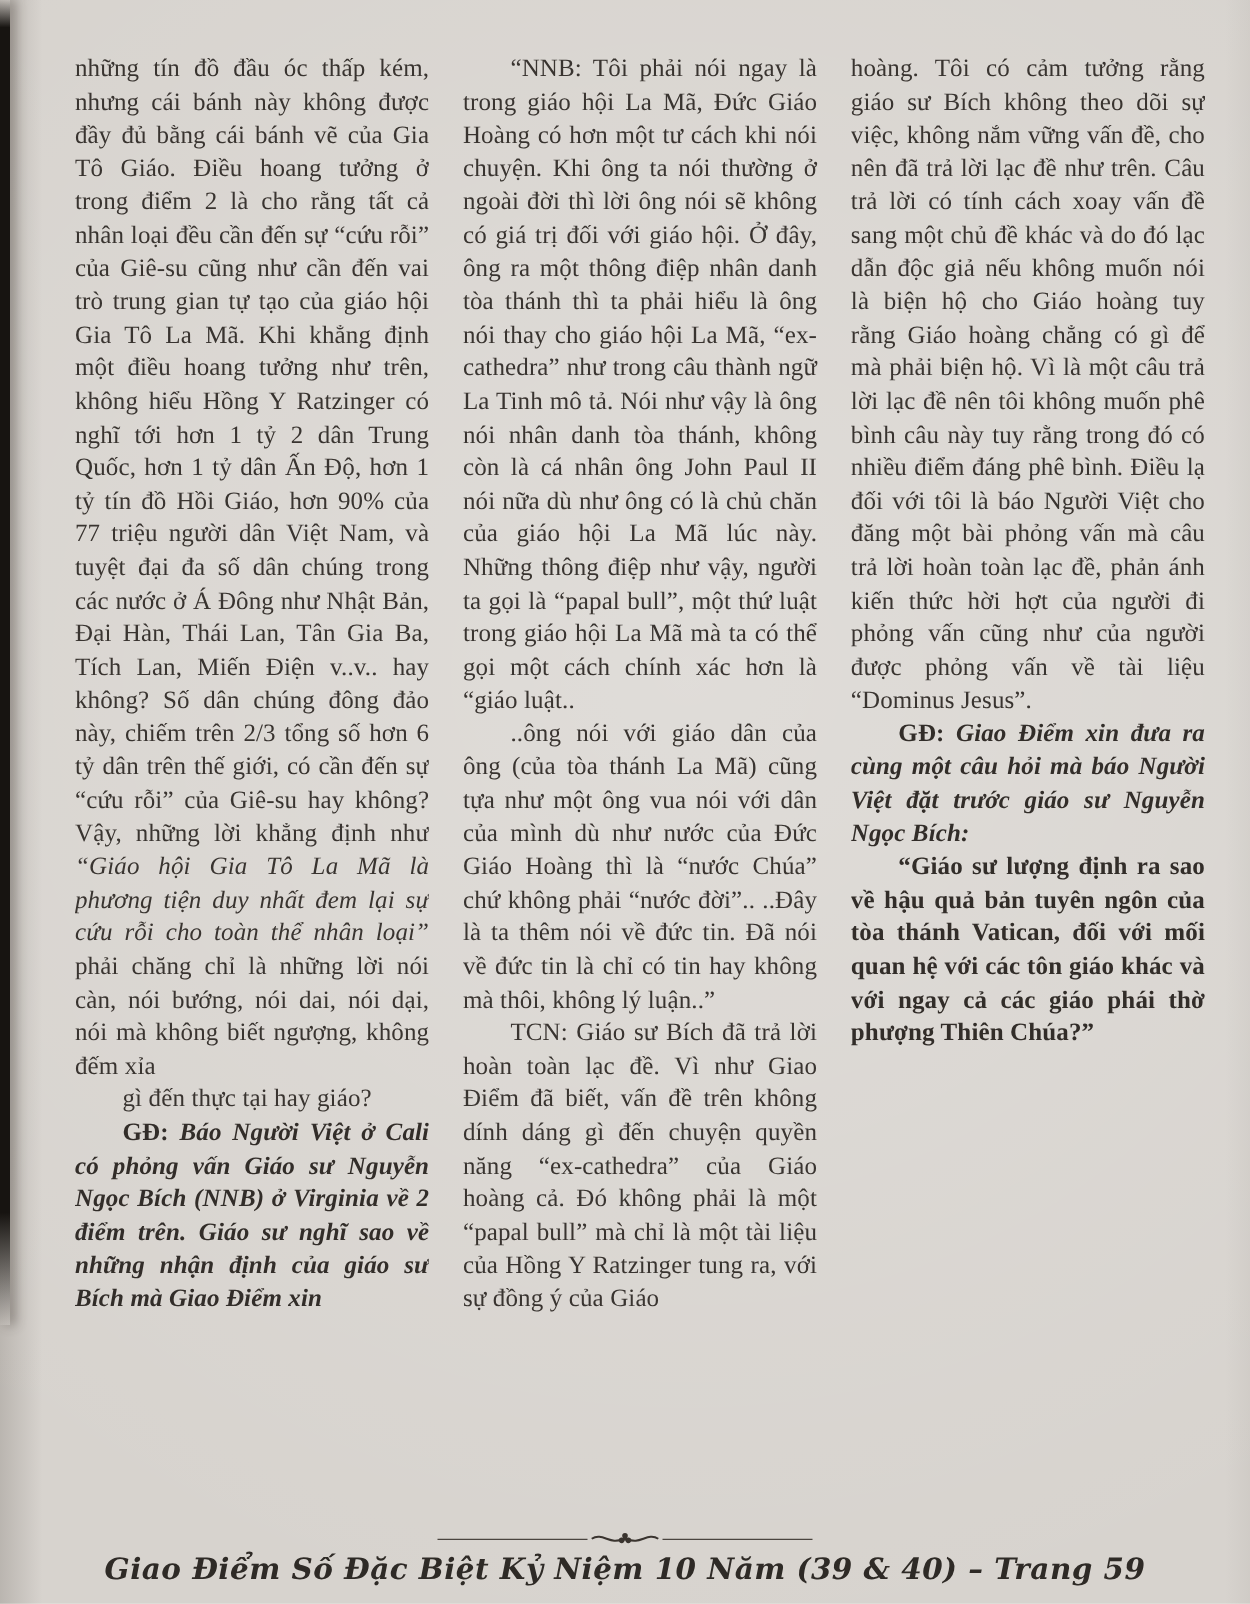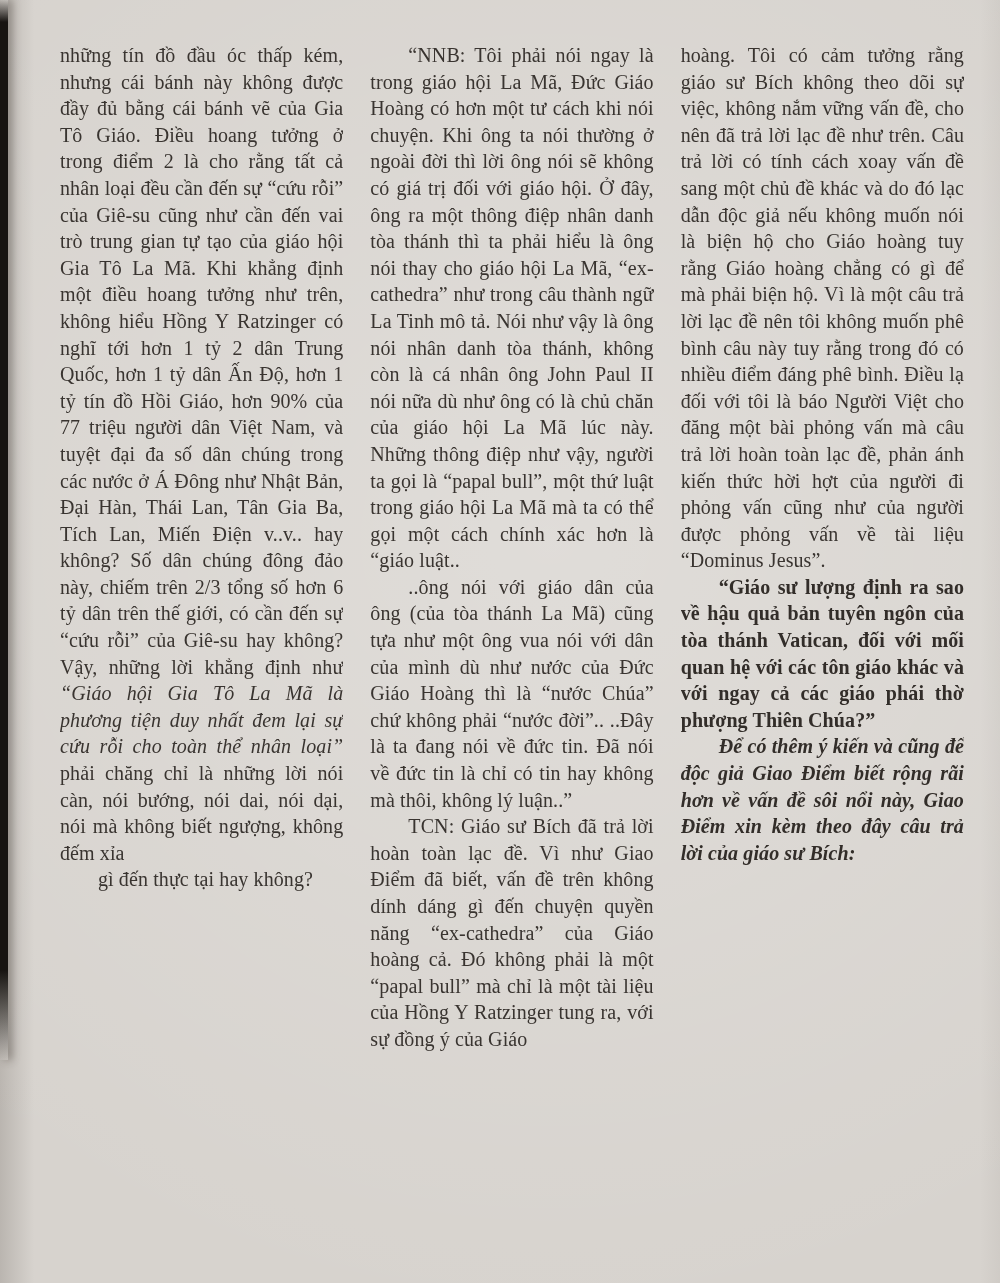--- a/index.html
+++ b/index.html
@@ -76,27 +76,45 @@
 </style>
 </head>
 <body>
 
 <div class="page">
   <div class="scan-strip"></div>
 
   <main class="columns" id="columns">
       <div class="column">
         <p class="para"><span class="run-n">những tín đồ đầu óc thấp kém, nhưng cái bánh này không được đầy đủ bằng cái bánh vẽ của Gia Tô Giáo. Điều hoang tưởng ở trong điểm 2 là cho rằng tất cả nhân loại đều cần đến sự “cứu rỗi” của Giê-su cũng như cần đến vai trò trung gian tự tạo của giáo hội Gia Tô La Mã. Khi khẳng định một điều hoang tưởng như trên, không hiểu Hồng Y Ratzinger có nghĩ tới hơn 1 tỷ 2 dân Trung Quốc, hơn 1 tỷ dân Ấn Độ, hơn 1 tỷ tín đồ Hồi Giáo, hơn 90% của 77 triệu người dân Việt Nam, và tuyệt đại đa số dân chúng trong các nước ở Á Đông như Nhật Bản, Đại Hàn, Thái Lan, Tân Gia Ba, Tích Lan, Miến Điện v..v.. hay không? Số dân chúng đông đảo này, chiếm trên 2/3 tổng số hơn 6 tỷ dân trên thế giới, có cần đến sự “cứu rỗi” của Giê-su hay không? Vậy, những lời khẳng định như </span><span class="run-i">“Giáo hội Gia Tô La Mã là phương tiện duy nhất đem lại sự cứu rỗi cho toàn thể nhân loại”</span><span class="run-n"> phải chăng chỉ là những lời nói càn, nói bướng, nói dai, nói dại, nói mà không biết ngượng, không đếm xỉa</span></p>
-        <p class="para indent"><span class="run-n">gì đến thực tại hay không?</span></p>
+        <p class="para indent"><span class="run-n">gì đến thực tại hay giáo?</span></p>
+        <p class="para indent"><span class="run-b">GĐ: </span><span class="run-bi">Báo Người Việt ở Cali có phỏng vấn Giáo sư Nguyễn Ngọc Bích (NNB) ở Virginia về 2 điểm trên. Giáo sư nghĩ sao về những nhận định của giáo sư Bích mà Giao Điểm xin</span></p>
       </div>
       <div class="column">
         <p class="para indent"><span class="run-n">“NNB: Tôi phải nói ngay là trong giáo hội La Mã, Đức Giáo Hoàng có hơn một tư cách khi nói chuyện. Khi ông ta nói thường ở ngoài đời thì lời ông nói sẽ không có giá trị đối với giáo hội. Ở đây, ông ra một thông điệp nhân danh tòa thánh thì ta phải hiểu là ông nói thay cho giáo hội La Mã, “ex-cathedra” như trong câu thành ngữ La Tinh mô tả. Nói như vậy là ông nói nhân danh tòa thánh, không còn là cá nhân ông John Paul II nói nữa dù như ông có là chủ chăn của giáo hội La Mã lúc này. Những thông điệp như vậy, người ta gọi là “papal bull”, một thứ luật trong giáo hội La Mã mà ta có thể gọi một cách chính xác hơn là “giáo luật..</span></p>
-        <p class="para indent"><span class="run-n">..ông nói với giáo dân của ông (của tòa thánh La Mã) cũng tựa như một ông vua nói với dân của mình dù như nước của Đức Giáo Hoàng thì là “nước Chúa” chứ không phải “nước đời”.. ..Đây là ta đang nói về đức tin. Đã nói về đức tin là chỉ có tin hay không mà thôi, không lý luận..”</span></p>
+        <p class="para indent"><span class="run-n">..ông nói với giáo dân của ông (của tòa thánh La Mã) cũng tựa như một ông vua nói với dân của mình dù như nước của Đức Giáo Hoàng thì là “nước Chúa” chứ không phải “nước đời”.. ..Đây là ta thêm nói về đức tin. Đã nói về đức tin là chỉ có tin hay không mà thôi, không lý luận..”</span></p>
         <p class="para indent"><span class="run-n">TCN: Giáo sư Bích đã trả lời hoàn toàn lạc đề. Vì như Giao Điểm đã biết, vấn đề trên không dính dáng gì đến chuyện quyền năng “ex-cathedra” của Giáo hoàng cả. Đó không phải là một “papal bull” mà chỉ là một tài liệu của Hồng Y Ratzinger tung ra, với sự đồng ý của Giáo</span></p>
       </div>
       <div class="column">
         <p class="para"><span class="run-n">hoàng. Tôi có cảm tưởng rằng giáo sư Bích không theo dõi sự việc, không nắm vững vấn đề, cho nên đã trả lời lạc đề như trên. Câu trả lời có tính cách xoay vấn đề sang một chủ đề khác và do đó lạc dẫn độc giả nếu không muốn nói là biện hộ cho Giáo hoàng tuy rằng Giáo hoàng chẳng có gì để mà phải biện hộ. Vì là một câu trả lời lạc đề nên tôi không muốn phê bình câu này tuy rằng trong đó có nhiều điểm đáng phê bình. Điều lạ đối với tôi là báo Người Việt cho đăng một bài phỏng vấn mà câu trả lời hoàn toàn lạc đề, phản ánh kiến thức hời hợt của người đi phỏng vấn cũng như của người được phỏng vấn về tài liệu “Dominus Jesus”.</span></p>
+        <p class="para indent"><span class="run-b">GĐ: </span><span class="run-bi">Giao Điểm xin đưa ra cùng một câu hỏi mà báo Người Việt đặt trước giáo sư Nguyễn Ngọc Bích:</span></p>
         <p class="para indent"><span class="run-b">“Giáo sư lượng định ra sao về hậu quả bản tuyên ngôn của tòa thánh Vatican, đối với mối quan hệ với các tôn giáo khác và với ngay cả các giáo phái thờ phượng Thiên Chúa?”</span></p>
-        <p class="para indent"><span class="run-bi">Để có thêm ý kiến và cũng để độc giả Giao Điểm biết rộng rãi hơn về vấn đề sôi nổi này, Giao Điểm xin kèm theo đây câu trả lời của giáo sư Bích:</span></p>
       </div>
     </main>
 
+  <footer class="footer">
+    <div class="rule">
+      <span class="rule-line"></span>
+      <span class="ornament">
+        <svg width="56" height="16" viewBox="0 0 80 18" aria-hidden="true">
+          <path d="M2 9 C 14 1, 24 17, 37 9" stroke="#3a342f" fill="none" stroke-width="2.4"></path>
+          <path d="M78 9 C 66 1, 56 17, 43 9" stroke="#3a342f" fill="none" stroke-width="2.4"></path>
+          <circle cx="40" cy="5.6" r="3.2" fill="#3a342f"></circle>
+          <circle cx="36.2" cy="10.8" r="3.2" fill="#3a342f"></circle>
+          <circle cx="43.8" cy="10.8" r="3.2" fill="#3a342f"></circle>
+          <circle cx="40" cy="9" r="2.2" fill="#3a342f"></circle>
+        </svg>
+      </span>
+      <span class="rule-line"></span>
+    </div>
+    <div class="footer-text">Giao Điểm Số Đặc Biệt Kỷ Niệm 10 Năm (39 &amp; 40) – Trang 59</div>
+  </footer>
 </div>
 
 </body></html>

